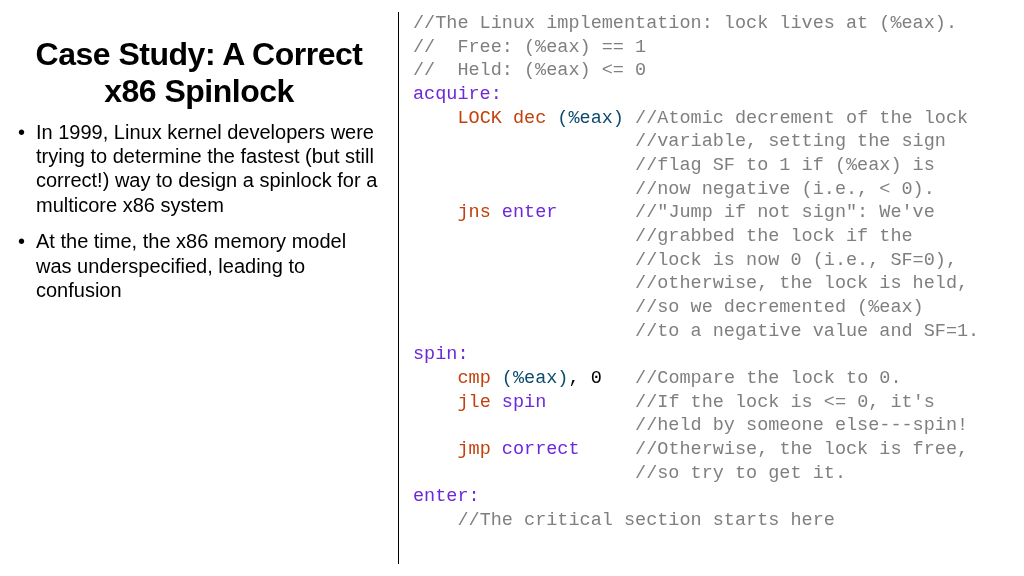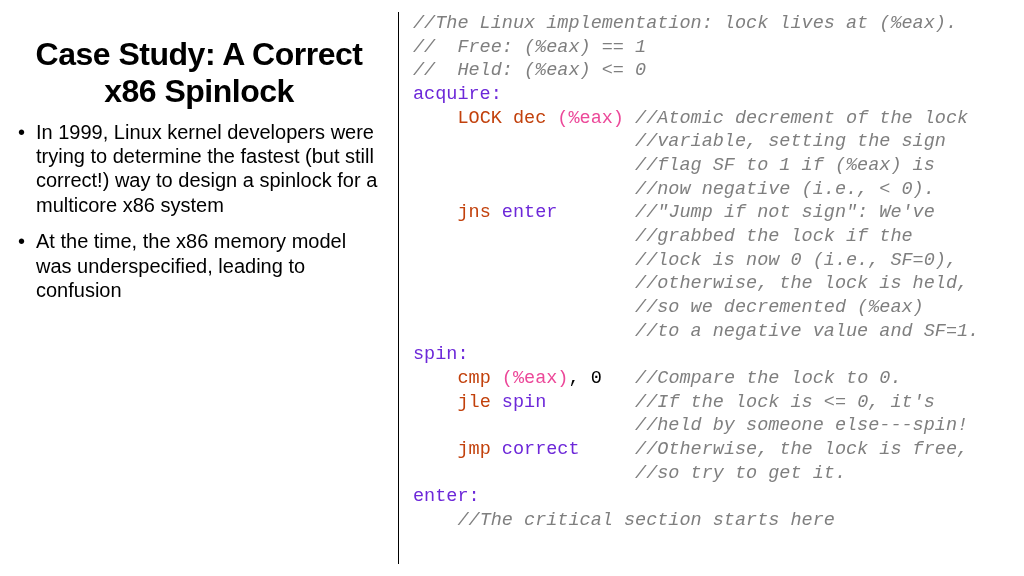--- a/index.html
+++ b/index.html
@@ -51,22 +51,22 @@
     flex: 1;
     padding-left: 14px;
     font-family: Consolas, "Courier New", monospace;
     font-size: 18.5px;
     line-height: 1.28;
     white-space: pre;
     color: #7f7f7f;
   }
   .kw   { color: #c2410c; }   
   .lbl  { color: #6d28d9; }   
-  .op   { color: #ec4899; }      
-  .cmt  { color: #7f7f7f; font-style: italic; }   
+  .op   { color: #0c4a6e; }      
+  .cmt  { color: #7f7f7f; }   
   .blk  { color: #000; }
 </style>
 </head>
 <body>
 
 <div class="left">
   <h1>Case Study: A Correct x86 Spinlock</h1>
   <ul>
     <li>In 1999, Linux kernel developers were trying to determine the fastest (but still correct!) way to design a spinlock for a multicore x86 system</li>
     <li>At the time, the x86 memory model was underspecified, leading to confusion</li>

